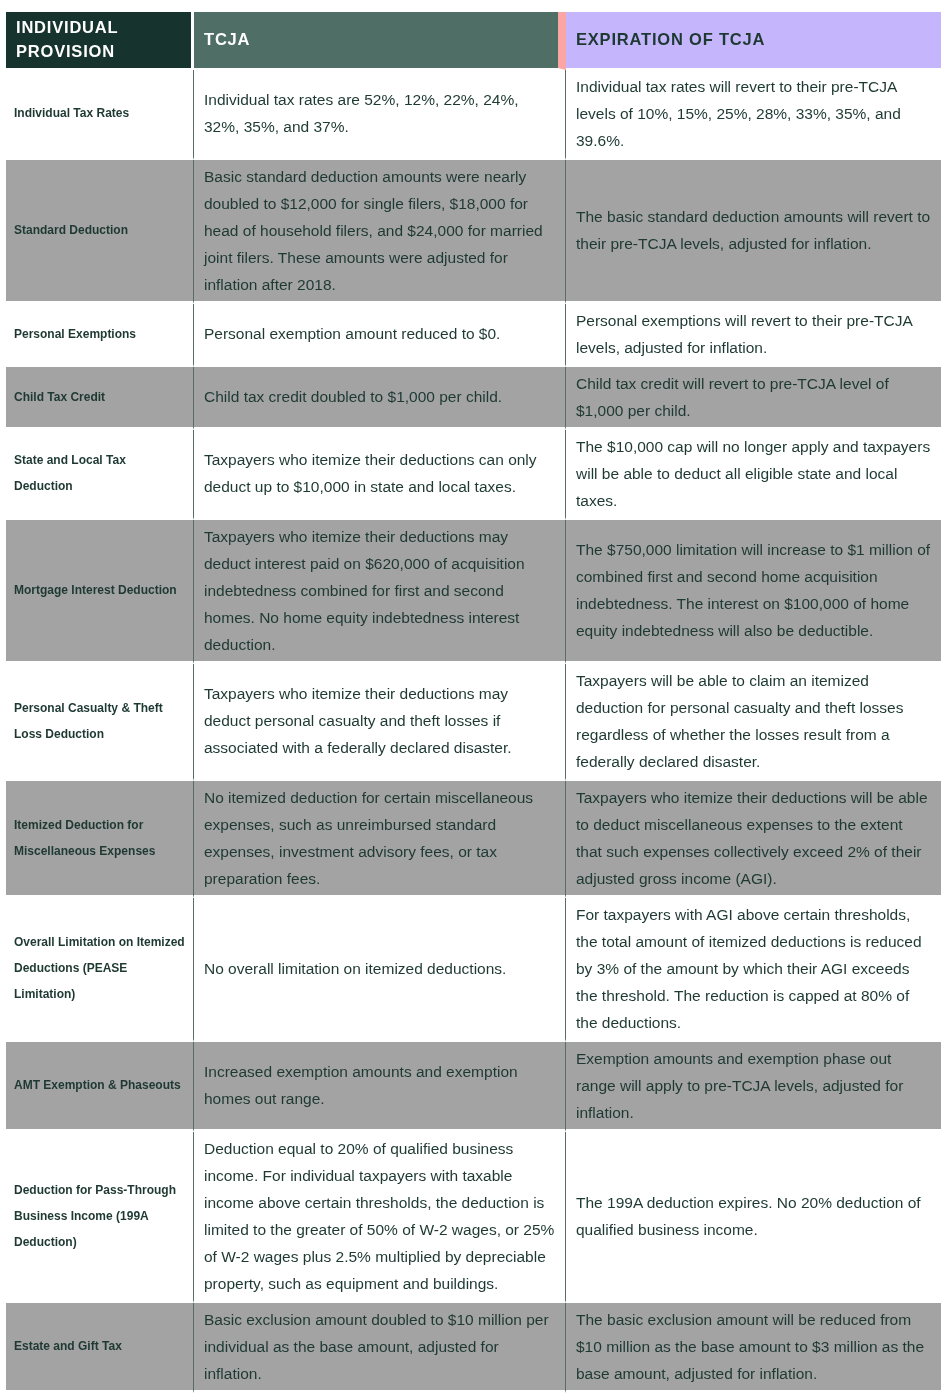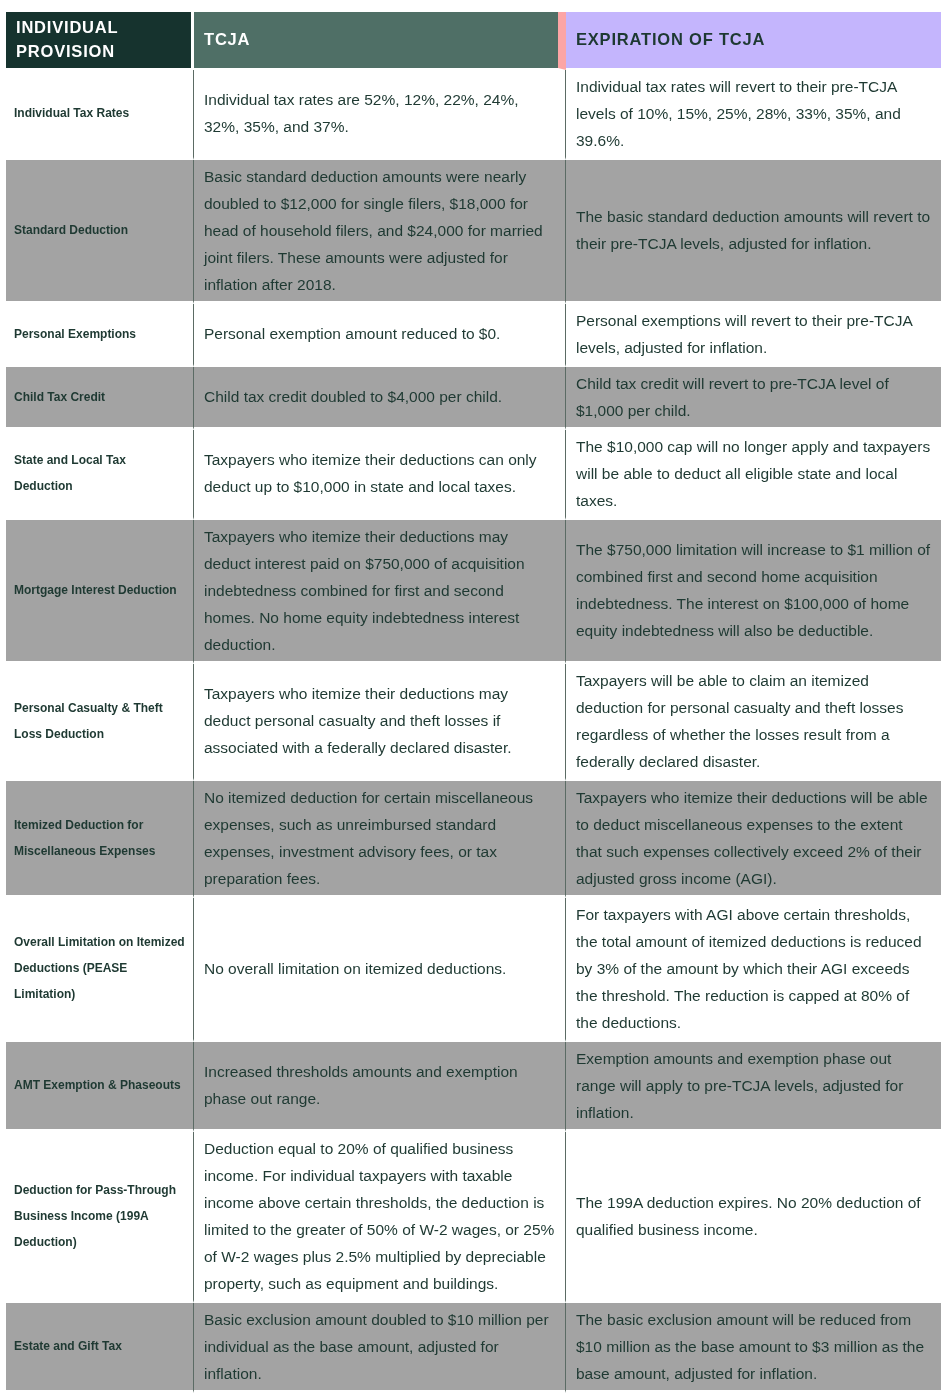--- a/index.html
+++ b/index.html
@@ -105,51 +105,51 @@
         <td class="tcja">Basic standard deduction amounts were nearly doubled to $12,000 for single filers, $18,000 for head of household filers, and $24,000 for married joint filers. These amounts were adjusted for inflation after 2018.</td>
         <td class="expiration">The basic standard deduction amounts will revert to their pre-TCJA levels, adjusted for inflation.</td>
       </tr>
       <tr class="plain">
         <td class="provision">Personal Exemptions</td>
         <td class="tcja">Personal exemption amount reduced to $0.</td>
         <td class="expiration">Personal exemptions will revert to their pre-TCJA levels, adjusted for inflation.</td>
       </tr>
       <tr class="alt">
         <td class="provision">Child Tax Credit</td>
-        <td class="tcja">Child tax credit doubled to $4,000 per child.</td>
+        <td class="tcja">Child tax credit doubled to $1,000 per child.</td>
         <td class="expiration">Child tax credit will revert to pre-TCJA level of $1,000 per child.</td>
       </tr>
       <tr class="plain">
         <td class="provision">State and Local Tax Deduction</td>
         <td class="tcja">Taxpayers who itemize their deductions can only deduct up to $10,000 in state and local taxes.</td>
         <td class="expiration">The $10,000 cap will no longer apply and taxpayers will be able to deduct all eligible state and local taxes.</td>
       </tr>
       <tr class="alt">
         <td class="provision">Mortgage Interest Deduction</td>
-        <td class="tcja">Taxpayers who itemize their deductions may deduct interest paid on $750,000 of acquisition indebtedness combined for first and second homes. No home equity indebtedness interest deduction.</td>
+        <td class="tcja">Taxpayers who itemize their deductions may deduct interest paid on $620,000 of acquisition indebtedness combined for first and second homes. No home equity indebtedness interest deduction.</td>
         <td class="expiration">The $750,000 limitation will increase to $1 million of combined first and second home acquisition indebtedness. The interest on $100,000 of home equity indebtedness will also be deductible.</td>
       </tr>
       <tr class="plain">
         <td class="provision">Personal Casualty &amp; Theft Loss Deduction</td>
         <td class="tcja">Taxpayers who itemize their deductions may deduct personal casualty and theft losses if associated with a federally declared disaster.</td>
         <td class="expiration">Taxpayers will be able to claim an itemized deduction for personal casualty and theft losses regardless of whether the losses result from a federally declared disaster.</td>
       </tr>
       <tr class="alt">
         <td class="provision">Itemized Deduction for Miscellaneous Expenses</td>
         <td class="tcja">No itemized deduction for certain miscellaneous expenses, such as unreimbursed standard expenses, investment advisory fees, or tax preparation fees.</td>
         <td class="expiration">Taxpayers who itemize their deductions will be able to deduct miscellaneous expenses to the extent that such expenses collectively exceed 2% of their adjusted gross income (AGI).</td>
       </tr>
       <tr class="plain">
         <td class="provision">Overall Limitation on Itemized Deductions (PEASE Limitation)</td>
         <td class="tcja">No overall limitation on itemized deductions.</td>
         <td class="expiration">For taxpayers with AGI above certain thresholds, the total amount of itemized deductions is reduced by 3% of the amount by which their AGI exceeds the threshold. The reduction is capped at 80% of the deductions.</td>
       </tr>
       <tr class="alt">
         <td class="provision">AMT Exemption &amp; Phaseouts</td>
-        <td class="tcja">Increased thresholds amounts and exemption phase out range.</td>
+        <td class="tcja">Increased exemption amounts and exemption homes out range.</td>
         <td class="expiration">Exemption amounts and exemption phase out range will apply to pre-TCJA levels, adjusted for inflation.</td>
       </tr>
       <tr class="plain">
         <td class="provision">Deduction for Pass-Through Business Income (199A Deduction)</td>
         <td class="tcja">Deduction equal to 20% of qualified business income. For individual taxpayers with taxable income above certain thresholds, the deduction is limited to the greater of 50% of W-2 wages, or 25% of W-2 wages plus 2.5% multiplied by depreciable property, such as equipment and buildings.</td>
         <td class="expiration">The 199A deduction expires.  No 20% deduction of qualified business income.</td>
       </tr>
       <tr class="alt">
         <td class="provision">Estate and Gift Tax</td>
         <td class="tcja">Basic exclusion amount doubled to $10 million per individual as the base amount, adjusted for inflation.</td>

